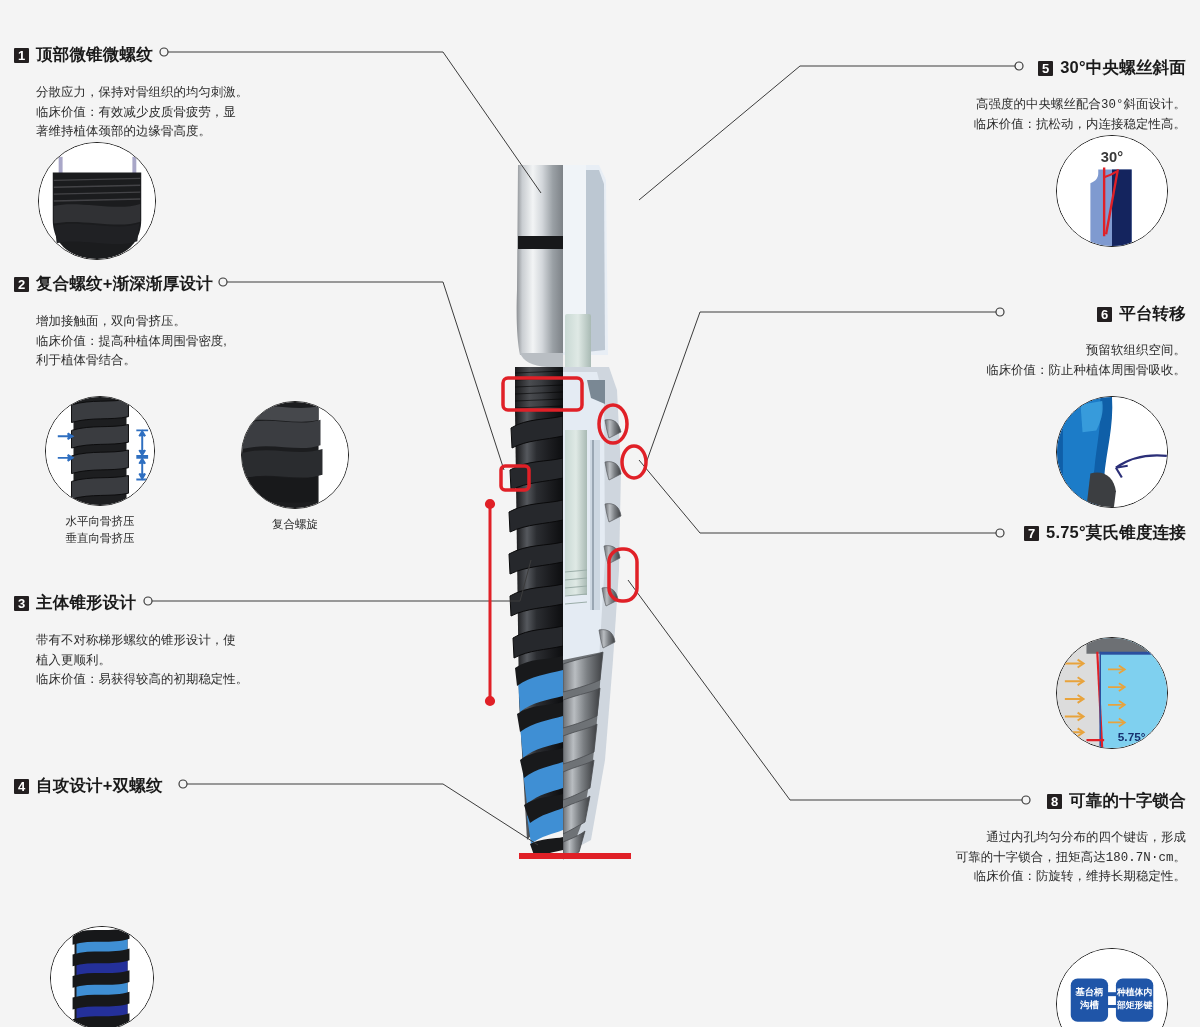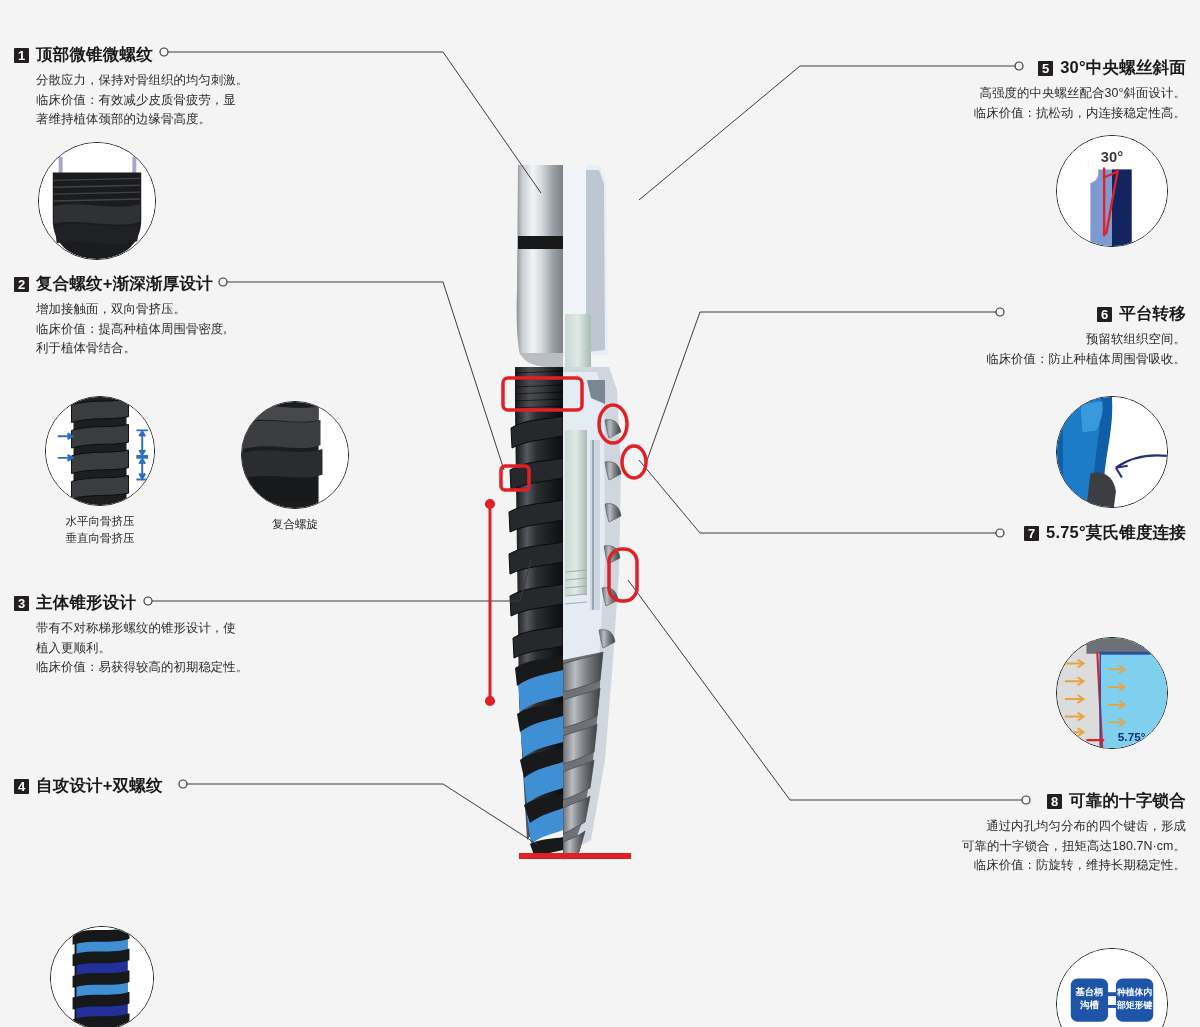--- a/index.html
+++ b/index.html
@@ -59,29 +59,29 @@
     border-radius: 1px;
     flex: 0 0 auto;
   }
   .feat-title {
     font-size: 16.5px;
     font-weight: bold;
     letter-spacing: .2px;
     color: #1a1a1a;
   }
   .feat-body {
-    margin-top: 5px;
+    margin-top: 17px;
     font-size: 12.4px;
     line-height: 1.58;
     color: #2b2b2b;
     white-space: pre-line;
     letter-spacing: .1px;
   }
   .feature.left .feat-body { margin-left: 22px; text-align: left; }
-  .feature.right .feat-body { text-align: right; }
+  .feature.right .feat-body { text-align: right; font-family: Liberation Mono, monospace; }
 
   
   .detail {
     position: absolute;
     z-index: 5;
     text-align: center;
   }
   .circle {
     border-radius: 50%;
     overflow: hidden;

